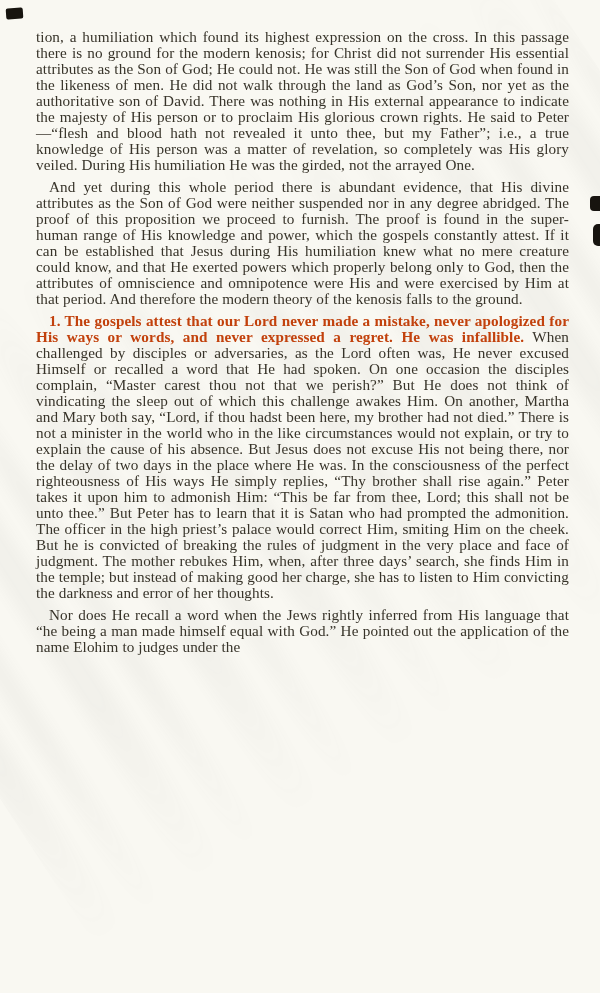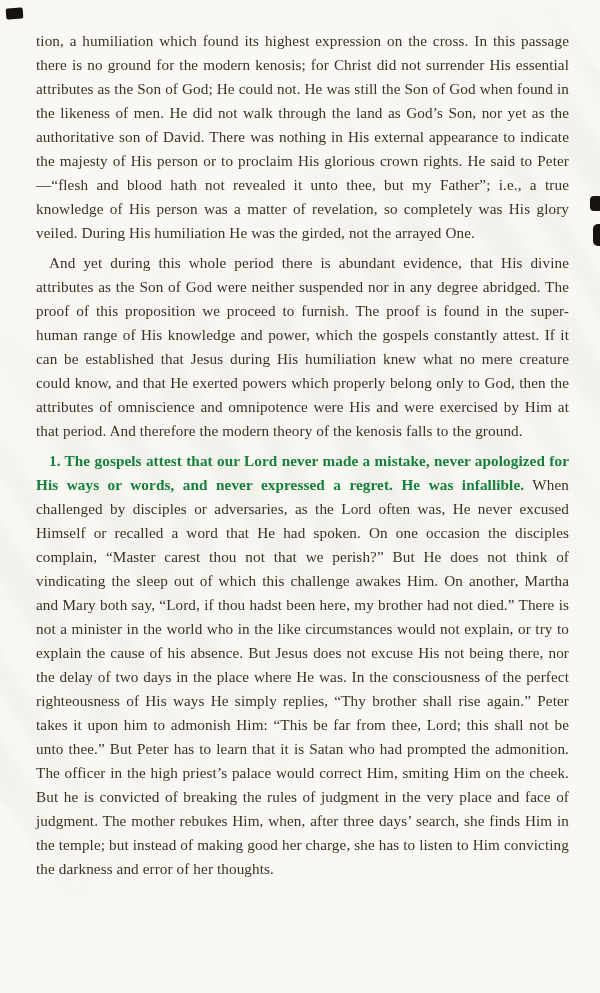--- a/index.html
+++ b/index.html
@@ -47,34 +47,34 @@
   .artifact-corner   { left: 6px;  top: 8px;   width: 17px; height: 11px; transform: rotate(-4deg); }
   .artifact-edge-1   { right: -2px; top: 196px; width: 12px; height: 15px; border-radius: 4px 0 0 4px; }
   .artifact-edge-2   { right: -2px; top: 224px; width: 9px;  height: 22px; border-radius: 5px 0 0 5px; }
   .content {
     position: absolute;
     left: 36px;
     right: 31px;
     top: 29px;
     color: #373329;
     font-size: 15.2px;
-    line-height: 24px;
+    line-height: 16px;
     text-align: justify;
     letter-spacing: 0.1px;
   }
   .content p {
     margin: 0 0 6px 0;
   }
   .content p.indent {
     text-indent: 13px;
     font-family: Liberation Serif, serif;
   }
   .content b {
     font-weight: 700;
-    color: #15803d;
+    color: #c2410c;
   }
 </style>
 </head>
 <body>
 
 <div class="page">
 
   <div class="watermark"></div>
 
   <div class="artifact artifact-corner"></div>
@@ -84,15 +84,18 @@
   <div class="content">
     <p>
       <span>tion, a humiliation which found its highest expression on the cross.  In this passage there is no ground for the modern kenosis; for Christ did not surrender His essential attributes as the Son of God; He could not.  He was still the Son of God when found in the likeness of men.  He did not walk through the land as God’s Son, nor yet as the authoritative son of David.  There was nothing in His external appearance to indicate the majesty of His person or to proclaim His glorious crown rights.  He said to Peter—“flesh and blood hath not revealed it unto thee, but my Father”; i.e., a true knowledge of His person was a matter of revelation, so completely was His glory veiled.  During His humiliation He was the girded, not the arrayed One.</span>
     </p>
     <p class="indent">
       <span>And yet during this whole period there is abundant evidence, that His divine attributes as the Son of God were neither suspended nor in any degree abridged.  The proof of this proposition we proceed to furnish.  The proof is found in the super-human range of His knowledge and power, which the gospels constantly attest.  If it can be established that Jesus during His humiliation knew what no mere creature could know, and that He exerted powers which properly belong only to God, then the attributes of omniscience and omnipotence were His and were exercised by Him at that period.  And therefore the modern theory of the kenosis falls to the ground.</span>
     </p>
     <p class="indent">
       <b>1.  The gospels attest that our Lord never made a mistake, never apologized for His ways or words, and never expressed a regret.  He was infallible.</b><span>  When challenged by disciples or adversaries, as the Lord often was, He never excused Himself or recalled a word that He had spoken.  On one occasion the disciples complain, “Master carest thou not that we perish?”  But He does not think of vindicating the sleep out of which this challenge awakes Him.  On another, Martha and Mary both say, “Lord, if thou hadst been here, my brother had not died.”  There is not a minister in the world who in the like circumstances would not explain, or try to explain the cause of his absence.  But Jesus does not excuse His not being there, nor the delay of two days in the place where He was.  In the consciousness of the perfect righteousness of His ways He simply replies, “Thy brother shall rise again.”  Peter takes it upon him to admonish Him:  “This be far from thee, Lord; this shall not be unto thee.”  But Peter has to learn that it is Satan who had prompted the admonition.  The officer in the high priest’s palace would correct Him, smiting Him on the cheek.  But he is convicted of breaking the rules of judgment in the very place and face of judgment.  The mother rebukes Him, when, after three days’ search, she finds Him in the temple; but instead of making good her charge, she has to listen to Him convicting the darkness and error of her thoughts.</span>
     </p>
+    <p class="indent">
+      <span>Nor does He recall a word when the Jews rightly inferred from His language that “he being a man made himself equal with God.”  He pointed out the application of the name Elohim to judges under the</span>
+    </p>
   </div>
 
 </div>
 
 </body></html>

